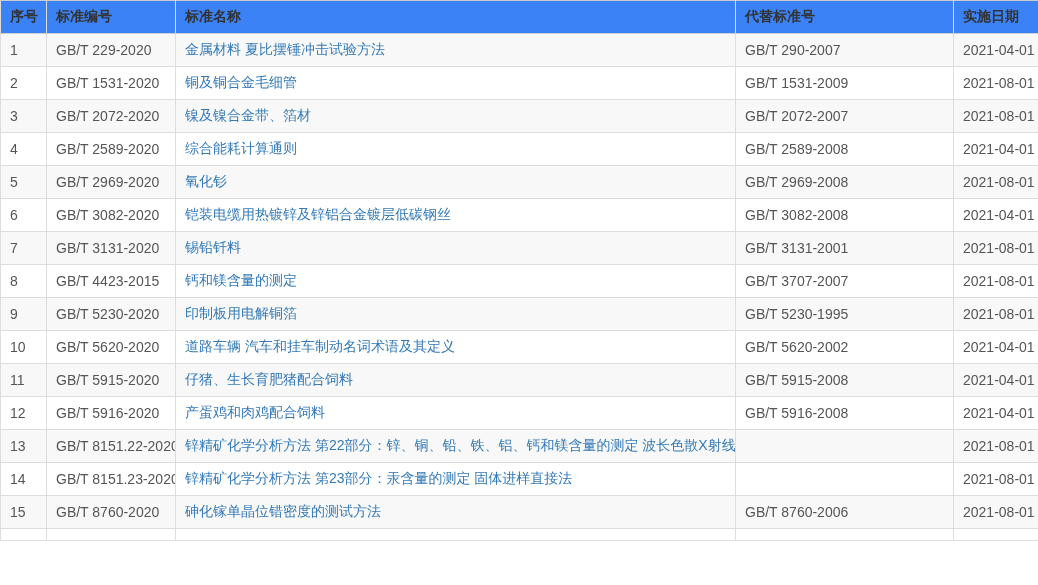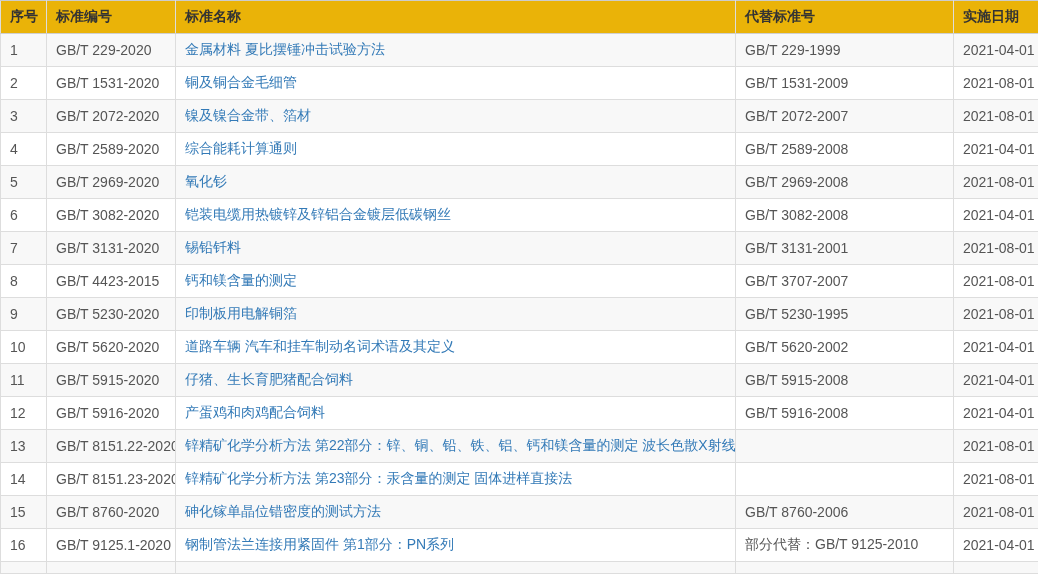--- a/index.html
+++ b/index.html
@@ -25,21 +25,21 @@
     border: 1px solid #dddddd;
     height: 33px;
     padding: 0 9px;
     text-align: left;
     vertical-align: middle;
     white-space: nowrap;
     overflow: hidden;
     box-sizing: border-box;
   }
   .standards-table thead th {
-    background: #eab308;
+    background: #3b82f6;
     color: #333333;
     font-weight: bold;
     border-bottom: 1px solid #d0d0d0;
     border-top: 1px solid #cccccc;
   }
   .standards-table tbody td {
     color: #555555;
   }
   .standards-table tbody tr:nth-child(odd) td {
     background: #f8f8f8;
@@ -78,21 +78,21 @@
         <th>标准名称</th>
         <th>代替标准号</th>
         <th>实施日期</th>
       </tr>
     </thead>
     <tbody id="table-body">
   <tr>
     <td>1</td>
     <td>GB/T 229-2020</td>
     <td><a href="#" class="name-link">金属材料 夏比摆锤冲击试验方法</a></td>
-    <td>GB/T 229-1999</td>
+    <td>GB/T 290-2007</td>
     <td>2021-04-01</td>
   </tr>
 
   <tr>
     <td>2</td>
     <td>GB/T 1531-2020</td>
     <td><a href="#" class="name-link">铜及铜合金毛细管</a></td>
     <td>GB/T 1531-2009</td>
     <td>2021-08-01</td>
   </tr>
@@ -194,27 +194,20 @@
   </tr>
 
   <tr>
     <td>15</td>
     <td>GB/T 8760-2020</td>
     <td><a href="#" class="name-link">砷化镓单晶位错密度的测试方法</a></td>
     <td>GB/T 8760-2006</td>
     <td>2021-08-01</td>
   </tr>
 
-  <tr>
-    <td>16</td>
-    <td>GB/T 9125.1-2020</td>
-    <td><a href="#" class="name-link">钢制管法兰连接用紧固件 第1部分：PN系列</a></td>
-    <td>部分代替：GB/T 9125-2010</td>
-    <td>2021-04-01</td>
-  </tr>
 <tr class="partial-row">
           <td></td>
           <td></td>
           <td></td>
           <td></td>
           <td></td>
         </tr>
       </tbody>
   </table>
 </div>

